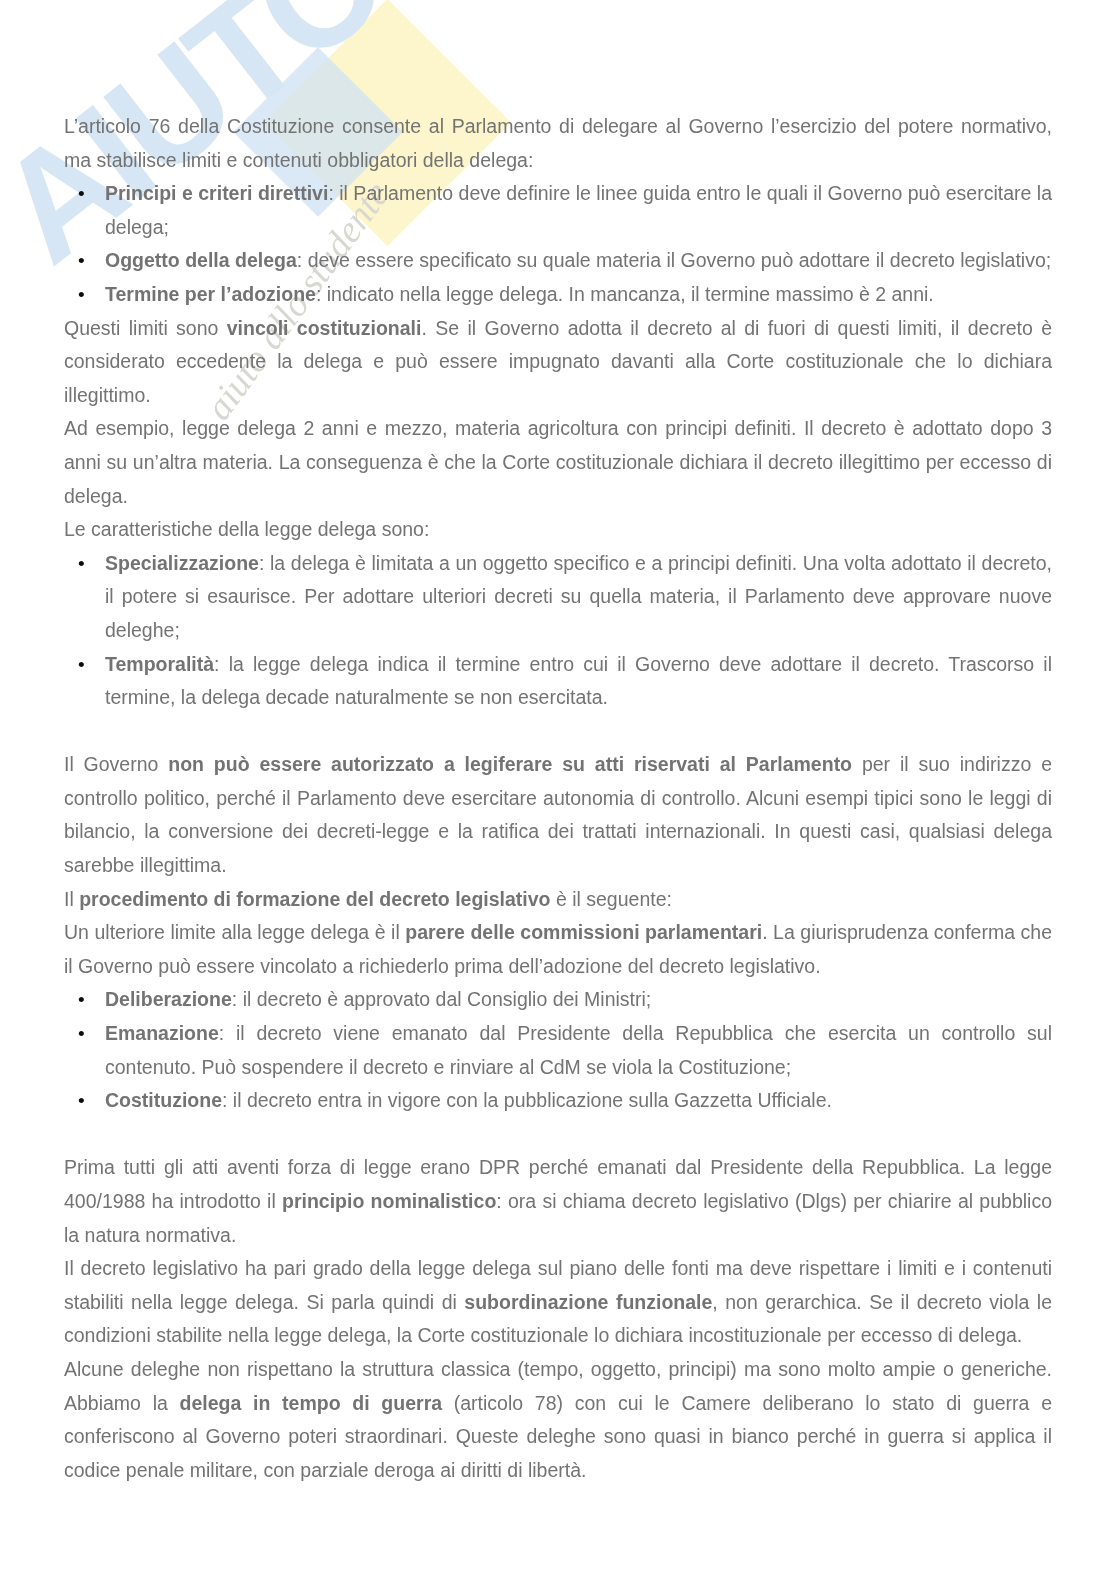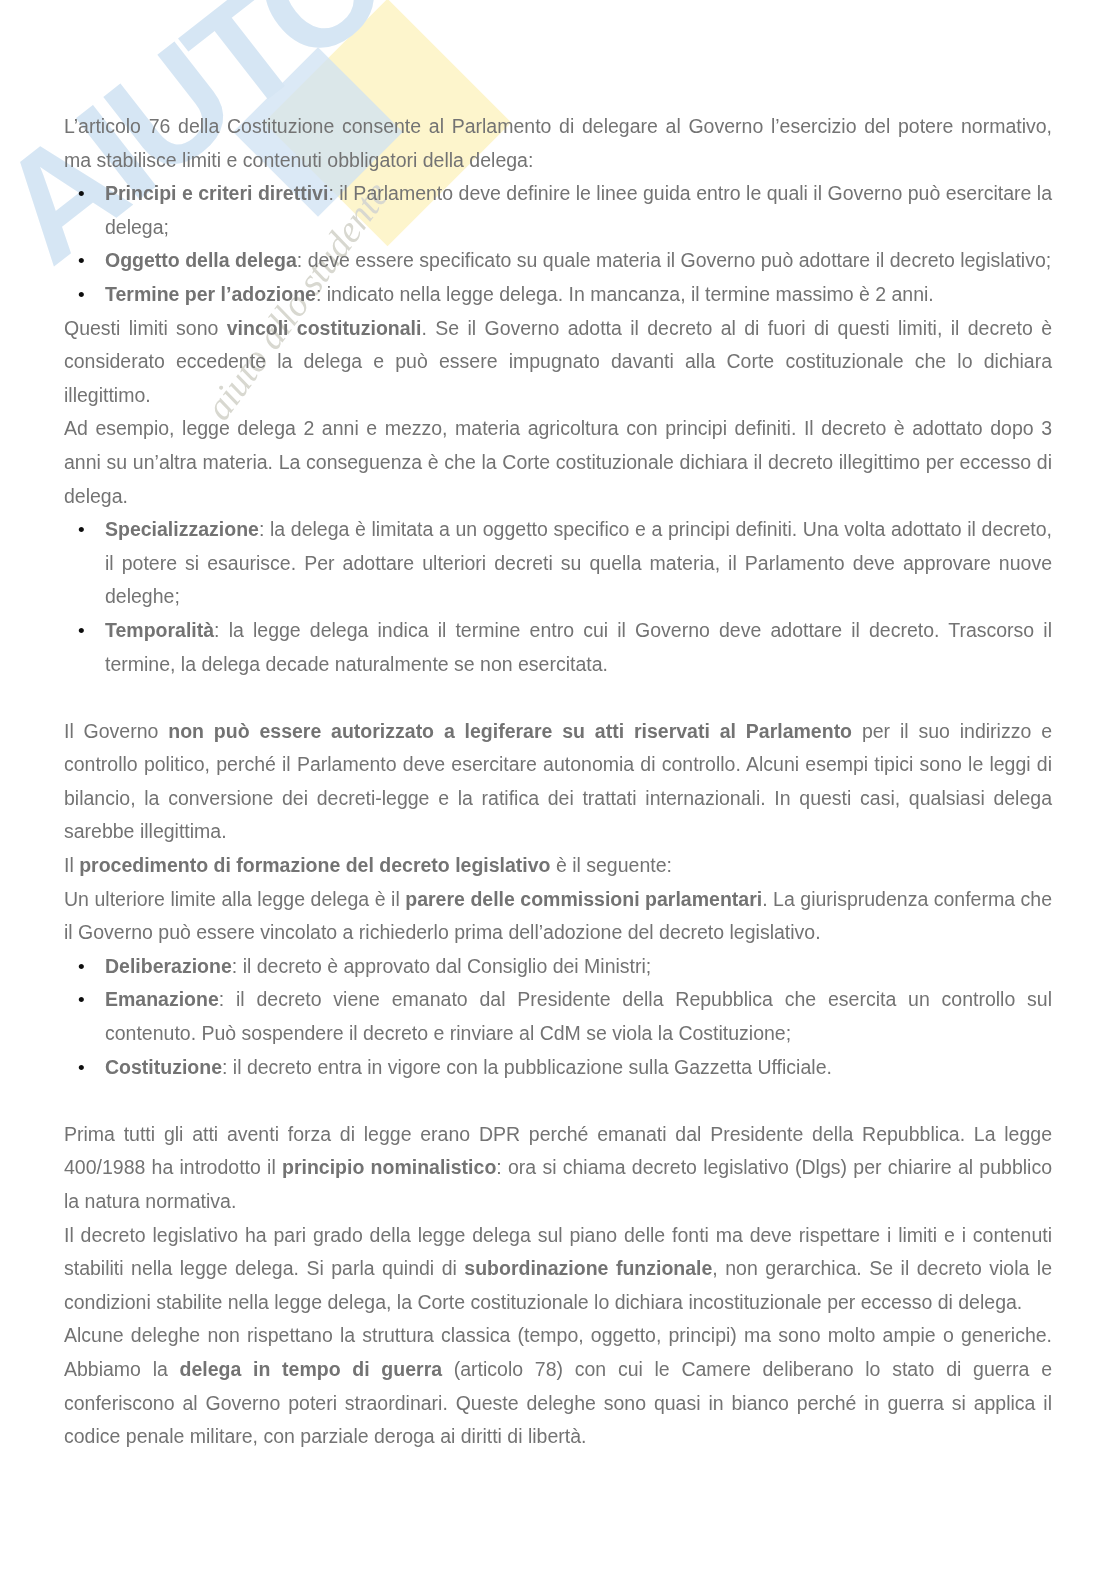--- a/index.html
+++ b/index.html
@@ -135,20 +135,21 @@
     <ul class="bullets">
       <li><span class="term">Principi e criteri direttivi</span><span>: il Parlamento deve definire le linee guida entro le quali il Governo può esercitare la delega;</span></li>
       <li><span class="term">Oggetto della delega</span><span>: deve essere specificato su quale materia il Governo può adottare il decreto legislativo;</span></li>
       <li><span class="term">Termine per l’adozione</span><span>: indicato nella legge delega. In mancanza, il termine massimo è 2 anni.</span></li>
     </ul>
 
     <p class="para"><span>Questi limiti sono </span><b>vincoli costituzionali</b><span>. Se il Governo adotta il decreto al di fuori di questi limiti, il decreto è considerato eccedente la delega e può essere impugnato davanti alla Corte costituzionale che lo dichiara illegittimo.</span></p>
 
     <p class="para">Ad esempio, legge delega 2 anni e mezzo, materia agricoltura con principi definiti. Il decreto è adottato dopo 3 anni su un’altra materia. La conseguenza è che la Corte costituzionale dichiara il decreto illegittimo per eccesso di delega.</p>
 
+    <p class="para">Le caratteristiche della legge delega sono:</p>
 
     <ul class="bullets">
       <li><span class="term">Specializzazione</span><span>: la delega è limitata a un oggetto specifico e a principi definiti. Una volta adottato il decreto, il potere si esaurisce. Per adottare ulteriori decreti su quella materia, il Parlamento deve approvare nuove deleghe;</span></li>
       <li><span class="term">Temporalità</span><span>: la legge delega indica il termine entro cui il Governo deve adottare il decreto. Trascorso il termine, la delega decade naturalmente se non esercitata.</span></li>
     </ul>
 
     <div class="spacer"></div>
 
     <p class="para"><span>Il Governo </span><b>non può essere autorizzato a legiferare su atti riservati al Parlamento</b><span> per il suo indirizzo e controllo politico, perché il Parlamento deve esercitare autonomia di controllo. Alcuni esempi tipici sono le leggi di bilancio, la conversione dei decreti-legge e la ratifica dei trattati internazionali. In questi casi, qualsiasi delega sarebbe illegittima.</span></p>
 

